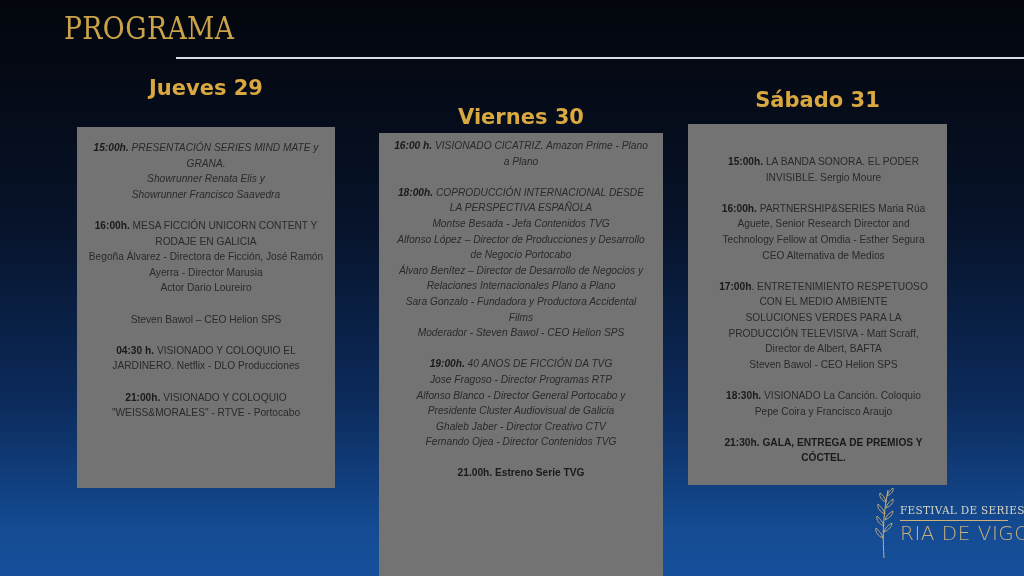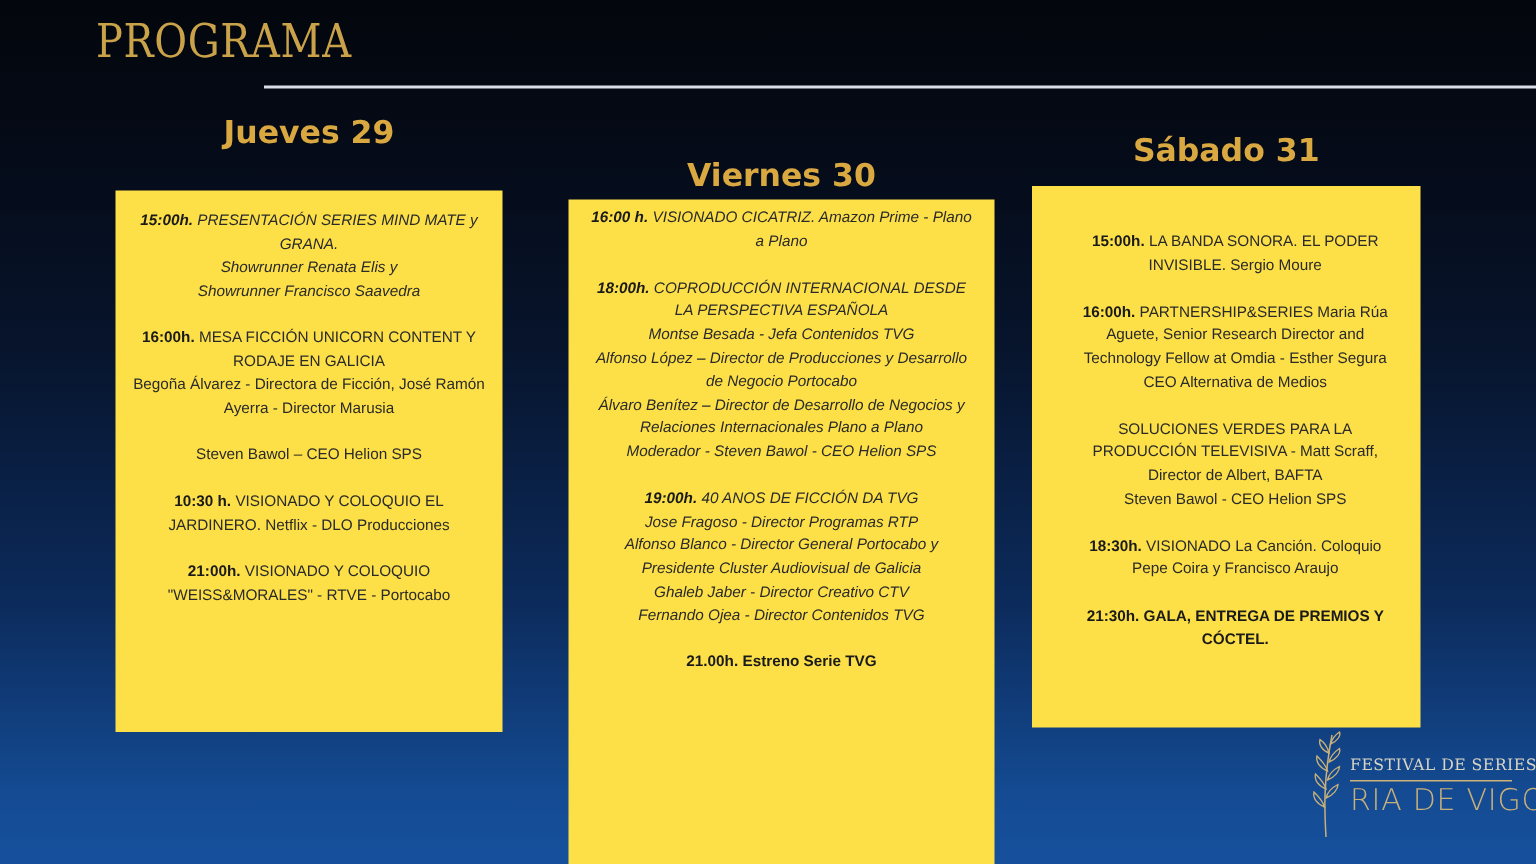--- a/index.html
+++ b/index.html
@@ -24,21 +24,21 @@
       position: absolute;
       font-family: "DejaVu Sans", sans-serif;
       font-weight: bold;
       color: #d9a840;
       font-size: 21px;
       text-align: center;
       white-space: nowrap;
     }
     .box {
       position: absolute;
-      background: #fde047;
+      background: #737373;
       color: #2a2a2a;
       text-align: center;
       font-family: "Liberation Sans", sans-serif;
       font-size: 10.2px;
       line-height: 15.6px;
     }
     .event { margin-bottom: 15.6px; }
     .event:last-child { margin-bottom: 0; }
     .line { display: block; }
     .time { font-weight: bold; color: #1a1a1a; }
@@ -74,40 +74,42 @@
 
 <div class="box" style="left:77px; top:127px; width:258px; height:361px; padding:13px 10px 0 10px;">
     <div class="event it">
       <span class="line"><span class="time">15:00h.</span> <span>PRESENTACIÓN SERIES MIND MATE y GRANA.</span></span>
       <span class="line">Showrunner Renata Elis y</span>
       <span class="line">Showrunner Francisco Saavedra</span>
     </div>
     <div class="event">
       <span class="line"><span class="time">16:00h.</span> <span>MESA FICCIÓN UNICORN CONTENT Y RODAJE EN GALICIA</span></span>
       <span class="line">Begoña Álvarez - Directora de Ficción, José Ramón Ayerra - Director Marusia</span>
+      <span class="line">Actor Dario Loureiro</span>
     </div>
     <div class="event">
       <span class="line">Steven Bawol – CEO Helion SPS</span>
     </div>
     <div class="event">
-      <span class="line"><span class="time">10:30 h.</span> <span>VISIONADO Y COLOQUIO EL JARDINERO. Netflix - DLO Producciones</span></span>
+      <span class="line"><span class="time">04:30 h.</span> <span>VISIONADO Y COLOQUIO EL JARDINERO. Netflix - DLO Producciones</span></span>
     </div>
     <div class="event">
       <span class="line"><span class="time">21:00h.</span> <span>VISIONADO Y COLOQUIO "WEISS&amp;MORALES" - RTVE - Portocabo</span></span>
     </div>
   </div>
 <div class="box" style="left:379px; top:133px; width:284px; height:542px; padding:5px 14px 0 14px;">
     <div class="event it">
       <span class="line"><span class="time">16:00 h.</span> <span> VISIONADO CICATRIZ. Amazon Prime - Plano a Plano</span></span>
     </div>
     <div class="event it">
       <span class="line"><span class="time">18:00h.</span> <span>COPRODUCCIÓN INTERNACIONAL DESDE LA PERSPECTIVA ESPAÑOLA</span></span>
       <span class="line">Montse Besada - Jefa Contenidos TVG</span>
       <span class="line">Alfonso López – Director de Producciones y Desarrollo de Negocio Portocabo</span>
       <span class="line">Álvaro Benítez – Director de Desarrollo de Negocios y Relaciones Internacionales Plano a Plano</span>
+      <span class="line">Sara Gonzalo - Fundadora y Productora Accidental Films</span>
       <span class="line">Moderador - Steven Bawol  - CEO Helion SPS</span>
     </div>
     <div class="event it">
       <span class="line"><span class="time">19:00h.</span> <span>40 ANOS DE FICCIÓN DA TVG</span></span>
       <span class="line">Jose Fragoso - Director Programas RTP</span>
       <span class="line">Alfonso Blanco - Director General Portocabo y Presidente Cluster Audiovisual de Galicia</span>
       <span class="line">Ghaleb Jaber - Director Creativo CTV</span>
       <span class="line">Fernando Ojea - Director Contenidos TVG</span>
     </div>
     <div class="event bold-all">
@@ -115,20 +117,21 @@
     </div>
   </div>
 <div class="box" style="left:688px; top:124px; width:259px; height:361px; padding:30px 12px 0 24px;">
     <div class="event">
       <span class="line"><span class="time">15:00h.</span> <span>LA BANDA SONORA. EL PODER INVISIBLE. Sergio Moure</span></span>
     </div>
     <div class="event">
       <span class="line"><span class="time">16:00h.</span> <span>PARTNERSHIP&amp;SERIES  Maria Rúa Aguete, Senior Research Director and Technology Fellow at Omdia - Esther Segura CEO Alternativa de Medios</span></span>
     </div>
     <div class="event">
+      <span class="line"><span class="time">17:00h</span><span>. ENTRETENIMIENTO RESPETUOSO CON EL MEDIO AMBIENTE</span></span>
       <span class="line">SOLUCIONES VERDES PARA LA PRODUCCIÓN TELEVISIVA - Matt Scraff, Director de Albert, BAFTA</span>
       <span class="line">Steven Bawol - CEO Helion SPS</span>
     </div>
     <div class="event">
       <span class="line"><span class="time">18:30h.</span> <span>VISIONADO La Canción. Coloquio</span></span>
       <span class="line">Pepe Coira y Francisco Araujo</span>
     </div>
     <div class="event bold-all">
       <span class="line"><span class="time">21:30h.</span> <span>GALA, ENTREGA DE PREMIOS Y CÓCTEL.</span></span>
     </div>

